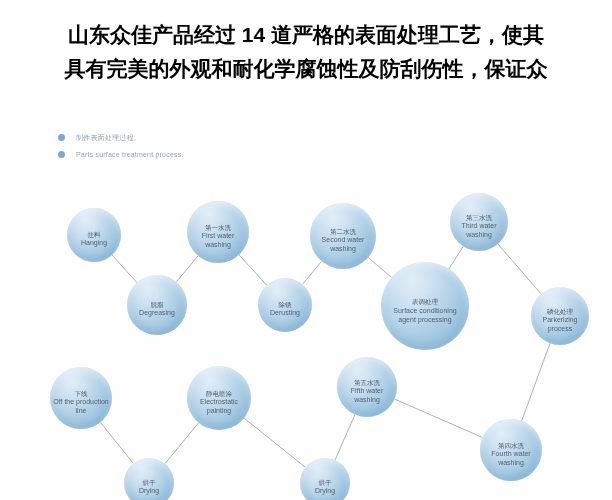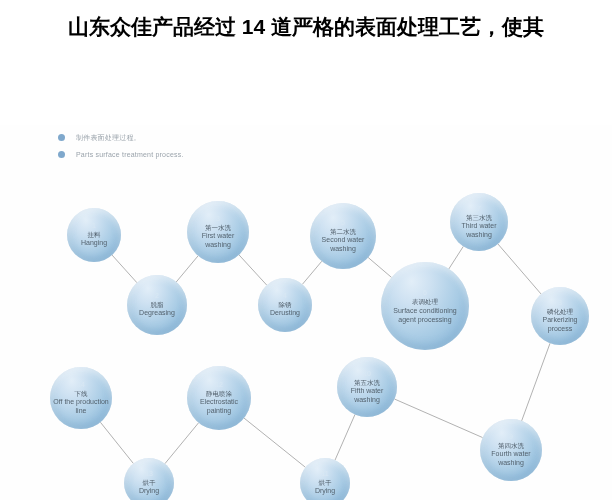--- a/index.html
+++ b/index.html
@@ -7,21 +7,21 @@
     width:612px;height:500px;
     background:#ffffff;
     font-family:"Liberation Sans","DejaVu Sans",sans-serif;
     overflow:hidden;
     position:relative;
   }
   
   .heading{
     width:570px;
     margin:0 auto;
-    padding-top:10px;
+    padding-top:18px;
     text-align:center;
     font-weight:bold;
     font-size:21px;
     line-height:34px;
     color:#000000;
     letter-spacing:0px;
   }
   .heading .ln{display:block;}
   .heading .ln3{text-align:center;}
 
@@ -94,20 +94,21 @@
     line-height:8.5px;
     padding:0 3px;
   }
   .node.big .en{font-size:7px;line-height:9px;}
 </style>
 </head>
 <body>
 
 <div class="heading">
   <span class="ln">山东众佳产品经过 14 道严格的表面处理工艺，使其</span>
+  <span class="ln">具有完美的外观和耐化学腐蚀性及防刮伤性，保证众</span>
 </div>
 
 <div class="diagram">
 
   <div class="legend">
     <div class="legend-row">
       <span class="legend-dot"></span>
       <span class="legend-text cn">制件表面处理过程。</span>
     </div>
     <div class="legend-row">

